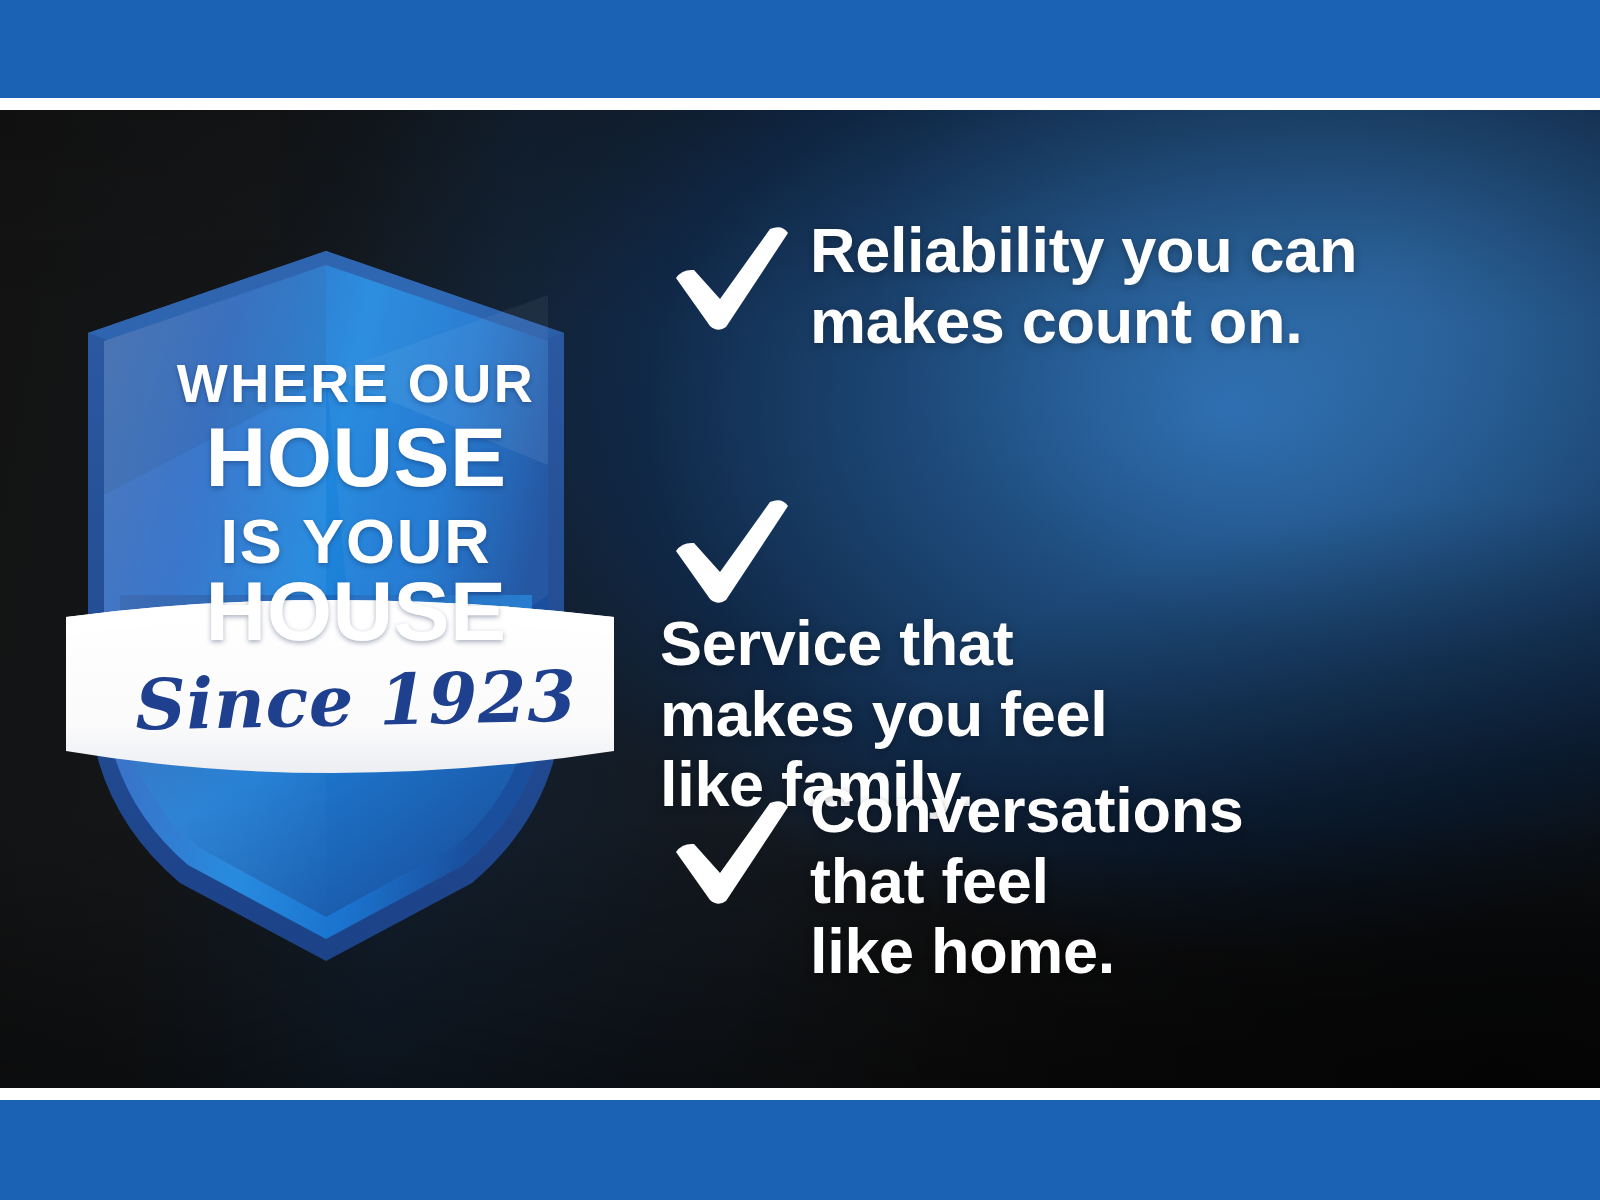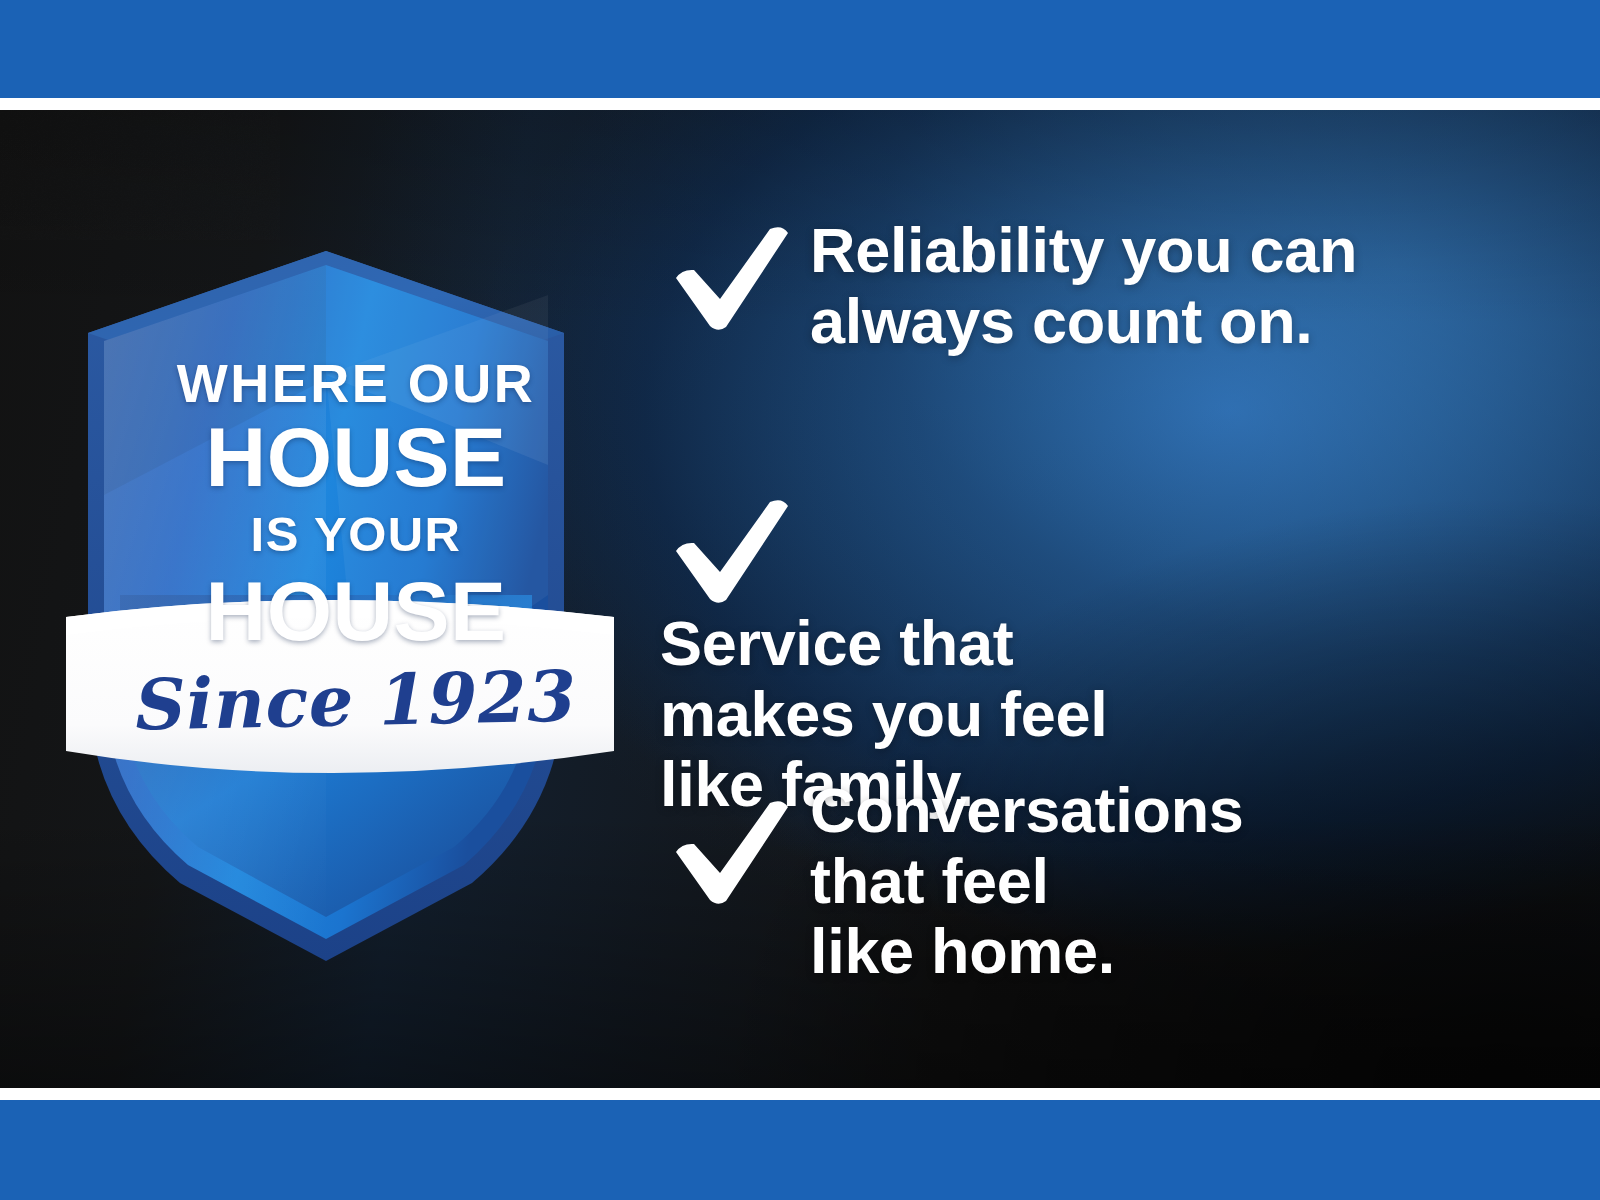--- a/index.html
+++ b/index.html
@@ -36,21 +36,21 @@
   #emblem svg{display:block;width:100%;height:100%;overflow:visible;}
 
   .shieldtxt{position:absolute;left:16px;top:0;width:560px;height:800px;pointer-events:none;}
   .stline{position:absolute;width:100%;text-align:center;color:#fff;
           font-family:"Liberation Sans",sans-serif;font-weight:bold;
           letter-spacing:.02em;line-height:1;
           text-shadow:0 2px 5px rgba(10,30,70,.35);}
   .st-where{top:192px;font-size:53px;letter-spacing:.045em;
             transform:scaleX(1.02);}
   .st-house1{top:250px;font-size:84px;letter-spacing:.005em;}
-  .st-isyour{top:345px;font-size:49px;letter-spacing:.03em;}
+  .st-isyour{top:345px;font-size:63px;letter-spacing:.03em;}
   .st-house2{top:404px;font-size:84px;letter-spacing:.005em;}
 
   .ribbontxt{position:absolute;left:0;top:494px;width:560px;text-align:center;
              color:#1f3f8f;font-family:"DejaVu Serif",serif;font-style:italic;
              font-weight:bold;font-size:70px;letter-spacing:.01em;
              transform:rotate(-1.2deg);}
 
   
   #bullets{position:absolute;left:660px;top:110px;width:900px;height:978px;}
   .bullet{position:absolute;left:0;display:flex;align-items:flex-start;}
@@ -161,21 +161,21 @@
 
   <div id="bullets">
 
     <div class="bullet" id="b1">
       <span class="chk">
         <svg width="132" height="112" viewBox="0 0 132 112">
           <path d="M16,55 Q22,46 34,47 L60,76 L110,6 Q122,1 128,10 L66,104 Q58,110 50,103 Z" fill="#ffffff"></path>
         </svg>
       </span>
       <span class="txt">Reliability you can
-always count on.</span>
+makes count on.</span>
     </div>
 
     <div class="bullet" id="b2">
       <span class="chk">
         <svg width="132" height="112" viewBox="0 0 132 112">
           <path d="M16,55 Q22,46 34,47 L60,76 L110,6 Q122,1 128,10 L66,104 Q58,110 50,103 Z" fill="#ffffff"></path>
         </svg>
       </span>
       <span class="txt">Service that
 makes you feel

